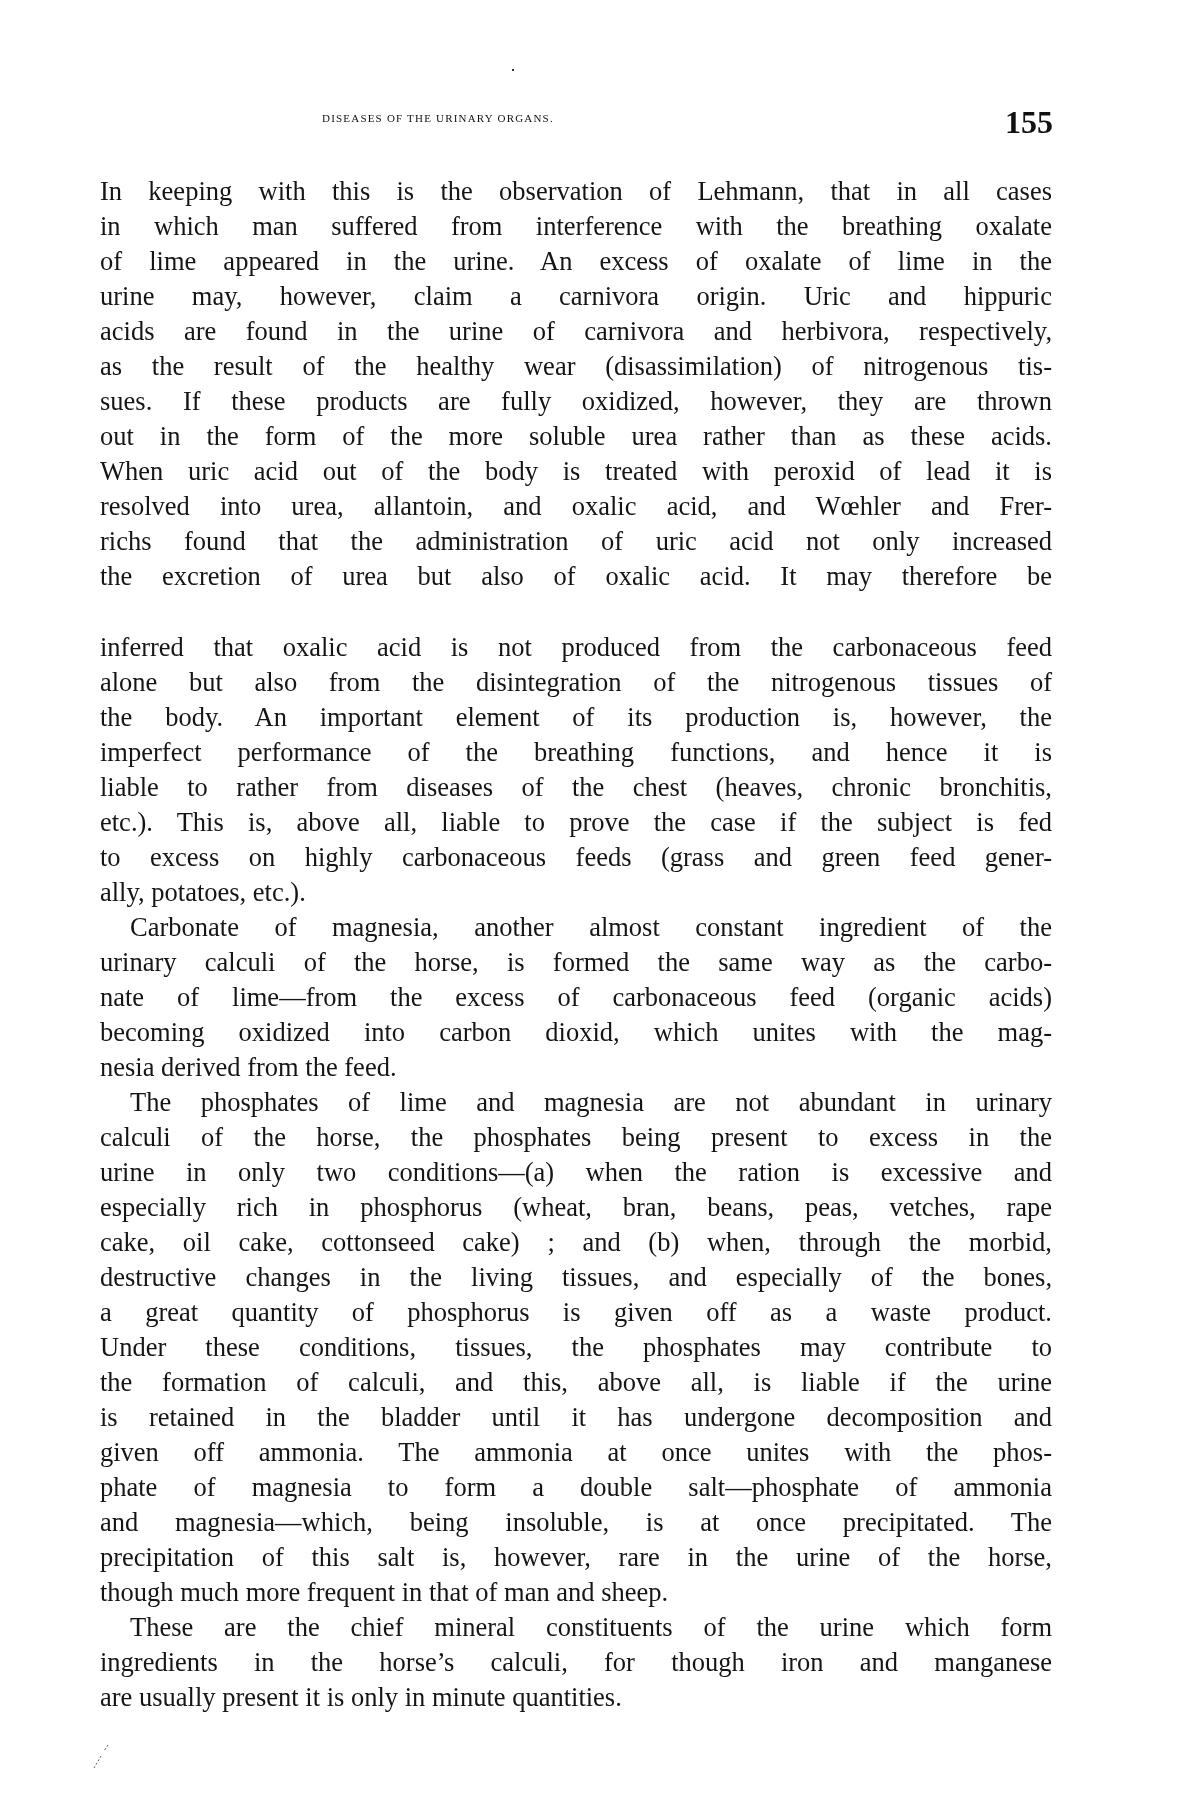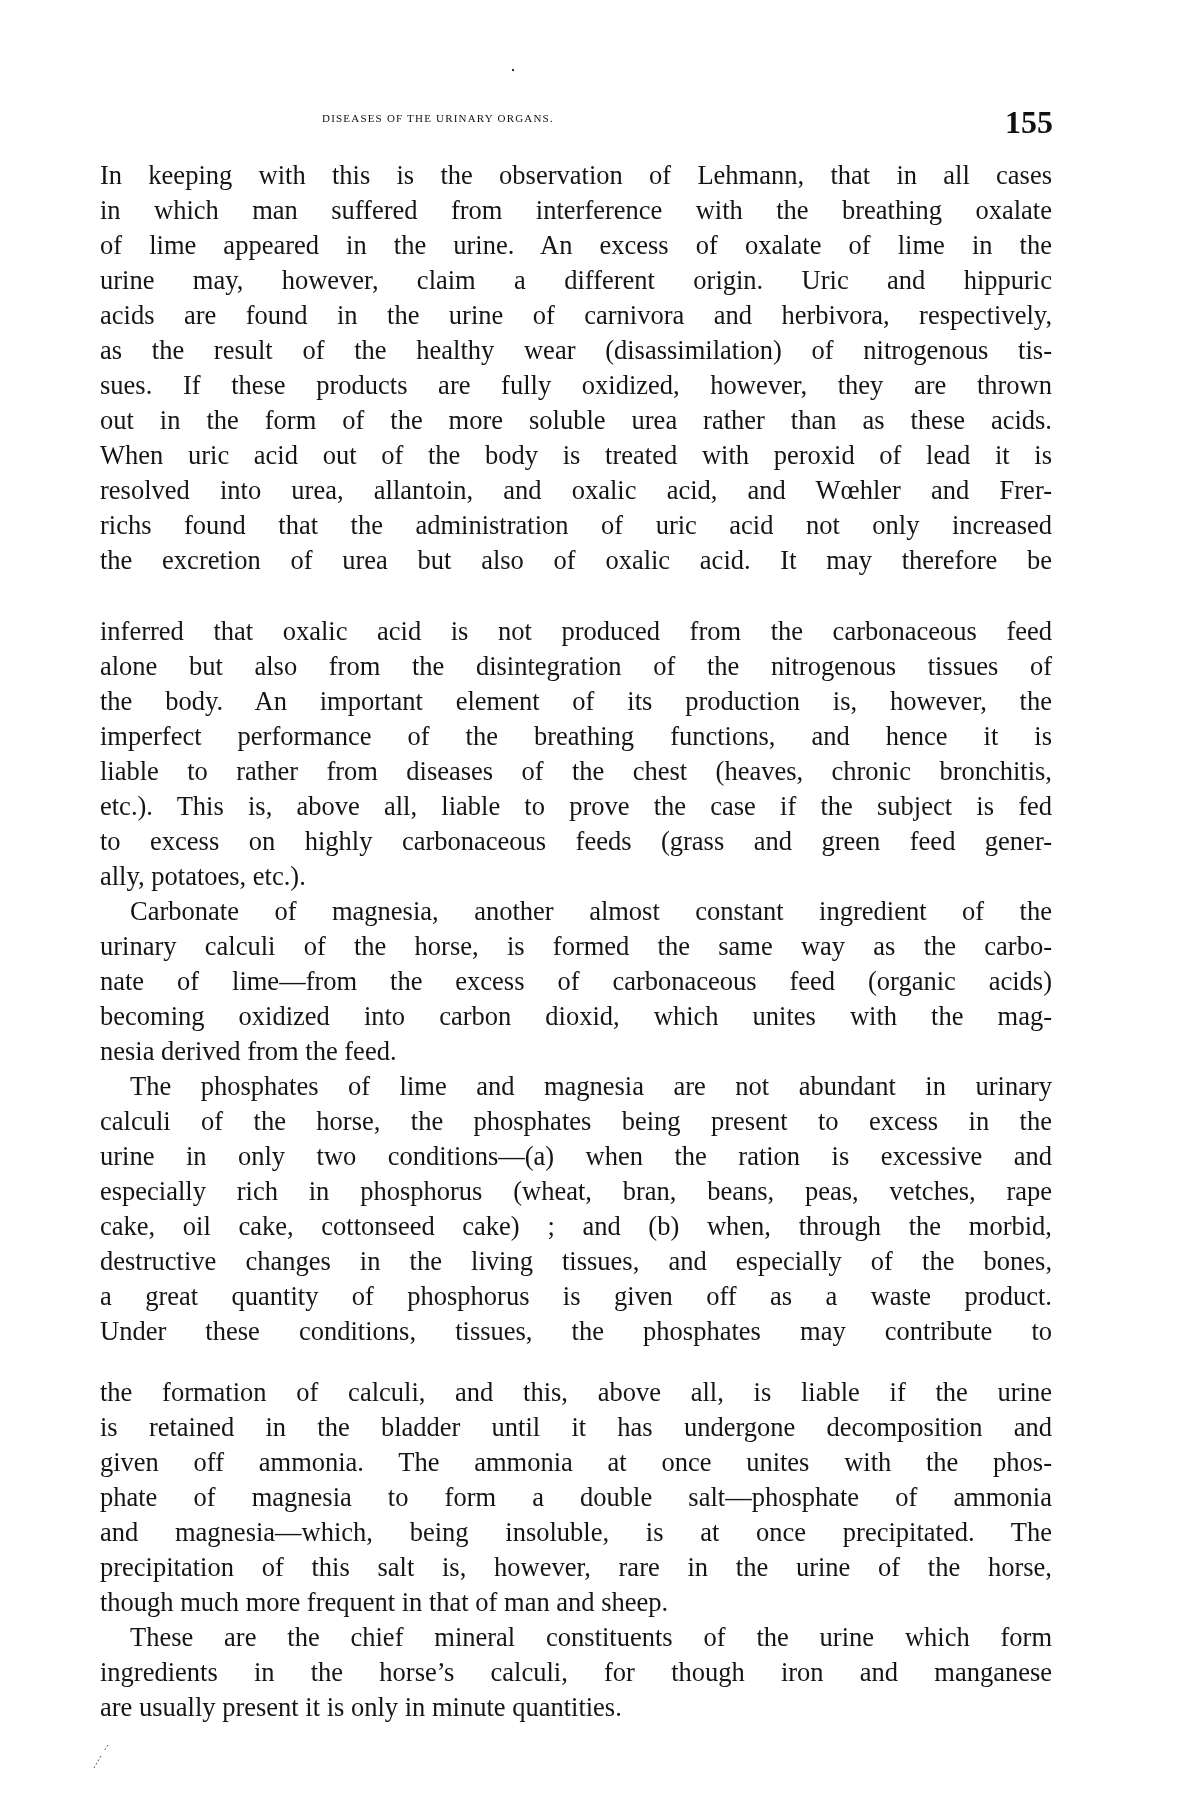--- a/index.html
+++ b/index.html
@@ -43,21 +43,21 @@
     right: 147px;
     top: 104px;
     font-family: "Liberation Serif", "DejaVu Serif", serif;
     font-size: 32px;
     font-weight: bold;
     color: #111;
   }
   .body-text {
     position: absolute;
     left: 100px;
-    top: 158px;
+    top: 174px;
     width: 952px;
   }
   .para {
     margin: 0;
   }
   .line {
     display: block;
     height: 35px;
     line-height: 35px;
     font-family: "Liberation Serif", "DejaVu Serif", serif;
@@ -89,21 +89,21 @@
   <div class="scan-dot"></div>
 
   <div class="running-head">DISEASES OF THE URINARY ORGANS.</div>
   <div class="page-number">155</div>
 
   <div class="body-text" id="body-text">
       <div class="para">
         <span class="line" style="white-space: nowrap;">In keeping with this is the observation of Lehmann, that in all cases</span>
         <span class="line" style="white-space: nowrap;">in which man suffered from interference with the breathing oxalate</span>
         <span class="line" style="white-space: nowrap;">of lime appeared in the urine. An excess of oxalate of lime in the</span>
-        <span class="line" style="white-space: nowrap;">urine may, however, claim a different origin. Uric and hippuric</span>
+        <span class="line" style="white-space: nowrap;">urine may, however, claim a carnivora origin. Uric and hippuric</span>
         <span class="line" style="white-space: nowrap;">acids are found in the urine of carnivora and herbivora, respectively,</span>
         <span class="line" style="white-space: nowrap;">as the result of the healthy wear (disassimilation) of nitrogenous tis-</span>
         <span class="line" style="white-space: nowrap;">sues. If these products are fully oxidized, however, they are thrown</span>
         <span class="line" style="white-space: nowrap;">out in the form of the more soluble urea rather than as these acids.</span>
         <span class="line" style="white-space: nowrap;">When uric acid out of the body is treated with peroxid of lead it is</span>
         <span class="line" style="white-space: nowrap;">resolved into urea, allantoin, and oxalic acid, and Wœhler and Frer-</span>
         <span class="line" style="white-space: nowrap;">richs found that the administration of uric acid not only increased</span>
         <span class="line" style="white-space: nowrap;">the excretion of urea but also of oxalic acid. It may therefore be</span>
         <span class="line" style="white-space: nowrap; margin-top: 36px;">inferred that oxalic acid is not produced from the carbonaceous feed</span>
         <span class="line" style="white-space: nowrap;">alone but also from the disintegration of the nitrogenous tissues of</span>
@@ -123,21 +123,21 @@
       </div>
       <div class="para">
         <span class="line indent" style="white-space: nowrap;">The phosphates of lime and magnesia are not abundant in urinary</span>
         <span class="line" style="white-space: nowrap;">calculi of the horse, the phosphates being present to excess in the</span>
         <span class="line" style="white-space: nowrap;">urine in only two conditions—(a) when the ration is excessive and</span>
         <span class="line" style="white-space: nowrap;">especially rich in phosphorus (wheat, bran, beans, peas, vetches, rape</span>
         <span class="line" style="white-space: nowrap;">cake, oil cake, cottonseed cake) ; and (b) when, through the morbid,</span>
         <span class="line" style="white-space: nowrap;">destructive changes in the living tissues, and especially of the bones,</span>
         <span class="line" style="white-space: nowrap;">a great quantity of phosphorus is given off as a waste product.</span>
         <span class="line" style="white-space: nowrap;">Under these conditions, tissues, the phosphates may contribute to</span>
-        <span class="line" style="white-space: nowrap; margin-top: 26px;">the formation of calculi, and this, above all, is liable if the urine</span>
+        <span class="line" style="white-space: nowrap;">the formation of calculi, and this, above all, is liable if the urine</span>
         <span class="line" style="white-space: nowrap;">is retained in the bladder until it has undergone decomposition and</span>
         <span class="line" style="white-space: nowrap;">given off ammonia. The ammonia at once unites with the phos-</span>
         <span class="line" style="white-space: nowrap;">phate of magnesia to form a double salt—phosphate of ammonia</span>
         <span class="line" style="white-space: nowrap;">and magnesia—which, being insoluble, is at once precipitated. The</span>
         <span class="line" style="white-space: nowrap;">precipitation of this salt is, however, rare in the urine of the horse,</span>
         <span class="line last" style="white-space: nowrap;">though much more frequent in that of man and sheep.</span>
       </div>
       <div class="para">
         <span class="line indent" style="white-space: nowrap;">These are the chief mineral constituents of the urine which form</span>
         <span class="line" style="white-space: nowrap;">ingredients in the horse’s calculi, for though iron and manganese</span>

